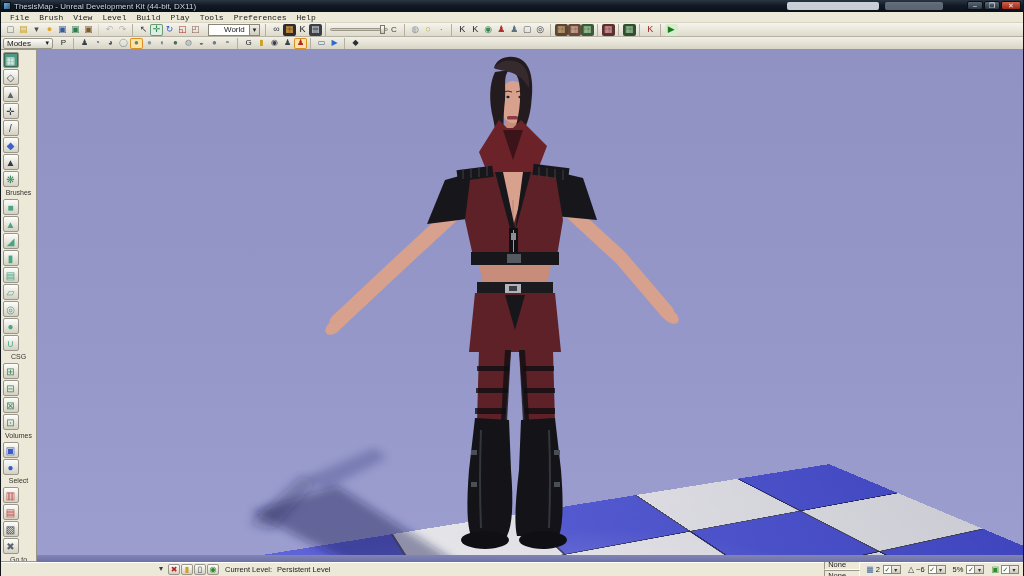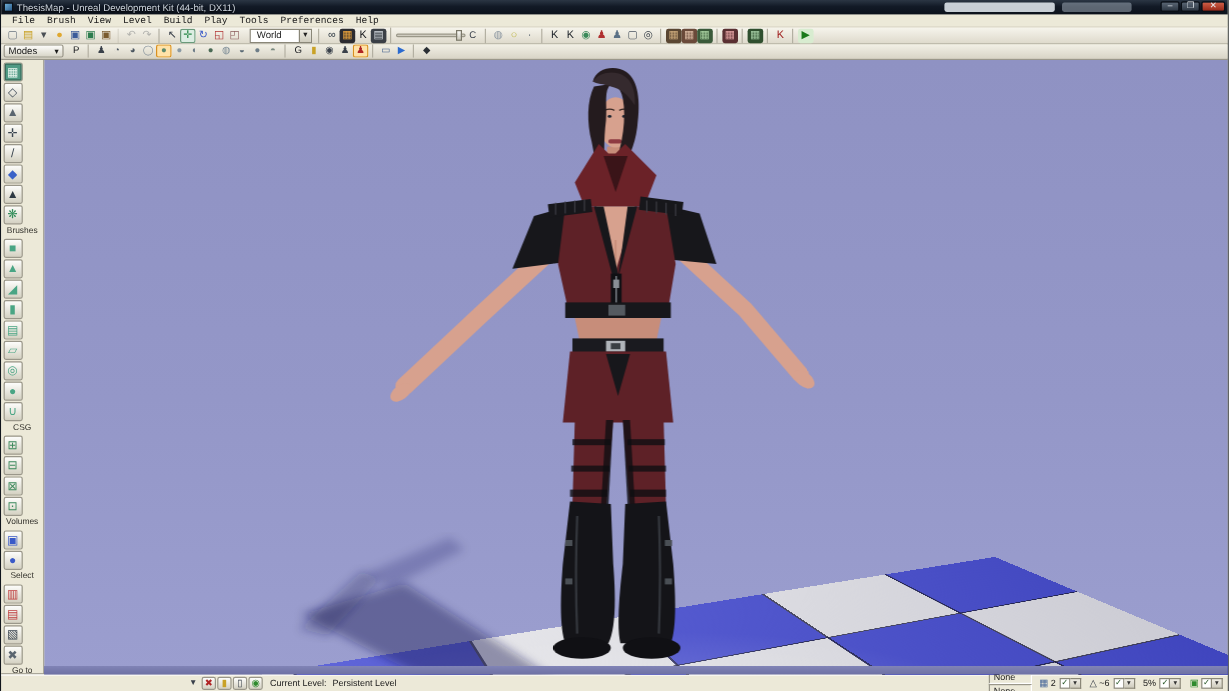--- a/index.html
+++ b/index.html
@@ -15,29 +15,29 @@
   .win-btns { position:absolute; right:2px; top:1px; display:flex; gap:1px; }
   .win-btn { width:16px; height:9px; font-size:7px; line-height:8px; text-align:center; color:#e8edf2; background:linear-gradient(180deg,#5a6674,#2c3642); border:1px solid #0a0f16; border-radius:2px; }
   .win-btn.close { background:linear-gradient(180deg,#d06048,#9a2818); width:20px; }
 
   
   .menubar { height:11px; background:#ece9d8; border-bottom:1px solid #d8d4c4; display:flex; align-items:center; padding-left:4px; flex:0 0 auto; }
   .menu-item { font-size:8px; color:#1a1a1a; padding:0 5px; line-height:11px;font-family:Liberation Mono, monospace; }
 
   
   .toolbar1 { height:14px; background:linear-gradient(180deg,#f6f4ec,#dedacc); border-bottom:1px solid #b5b2a4; display:flex; align-items:center; padding-left:3px; flex:0 0 auto; }
-  .toolbar2 { height:13px; background:linear-gradient(180deg,#f2f0e6,#d8d4c6); border-bottom:1px solid #9a978a; display:flex; align-items:flex-start; flex:0 0 auto; }
+  .toolbar2 { height:13px; background:linear-gradient(180deg,#f2f0e6,#d8d4c6); border-bottom:1px solid #9a978a; display:flex; align-items:center; flex:0 0 auto; }
   .tb-icon { width:13px; height:12px; line-height:11px; font-size:9px; text-align:center; border-radius:2px; color:#39404a; flex:0 0 auto; }
   .toolbar2 .tb-icon { height:11px; line-height:10px; font-size:8px; }
   .tb-icon.sep { margin-left:8px; position:relative; }
   .tb-icon.sep::before { content:""; position:absolute; left:-5px; top:0; bottom:0; width:1px; background:#b3b0a2; }
   .tb-icon.grayed { opacity:.35; }
   .tb-icon.selected { background:#dcede2; box-shadow:inset 0 0 0 1px #6a9a7a; }
   .toolbar2 .tb-icon.selected { background:#ffe2a8; box-shadow:inset 0 0 0 1px #d89020; }
-  .combo { display:flex; align-items:center; height:12px; background:#fff; border:1px solid #8a8778; margin:0 2px 0 6px; width:52px; font-size:8px; padding-left:5px; color:#222; }
+  .combo { display:flex; align-items:center; height:12px; background:#fff; border:1px solid #8a8778; margin:0 2px 0 6px; width:52px; font-size:8px; padding-left:15px; color:#222; }
   .combo .caret { margin-left:auto; width:10px; height:10px; background:linear-gradient(180deg,#f0eee6,#cfccbe); border-left:1px solid #8a8778; font-size:7px; line-height:10px; text-align:center; }
   .slider { display:flex; align-items:center; margin:0 4px 0 8px; position:relative; }
   .slider::before { content:""; position:absolute; left:-5px; top:-2px; bottom:-2px; width:1px; background:#b3b0a2; }
   .slider-track { width:58px; height:3px; background:#cfccc0; border:1px solid #9a9788; border-radius:2px; }
   .slider-thumb { width:5px; height:9px; background:linear-gradient(180deg,#fdfdfb,#c8c5b8); border:1px solid #7a7768; margin-left:-8px; }
   .slider-label { font-size:8px; color:#39404a; margin-left:6px; }
   .modes-btn { display:flex; align-items:center; height:11px; margin:0 4px 0 2px; padding:0 3px; font-size:8px; color:#1a1a1a; background:linear-gradient(180deg,#fdfdfb,#d8d5c8); border:1px solid #9a978a; border-radius:2px; width:50px; }
   .modes-btn .caret { margin-left:auto; font-size:7px; }
 
   

